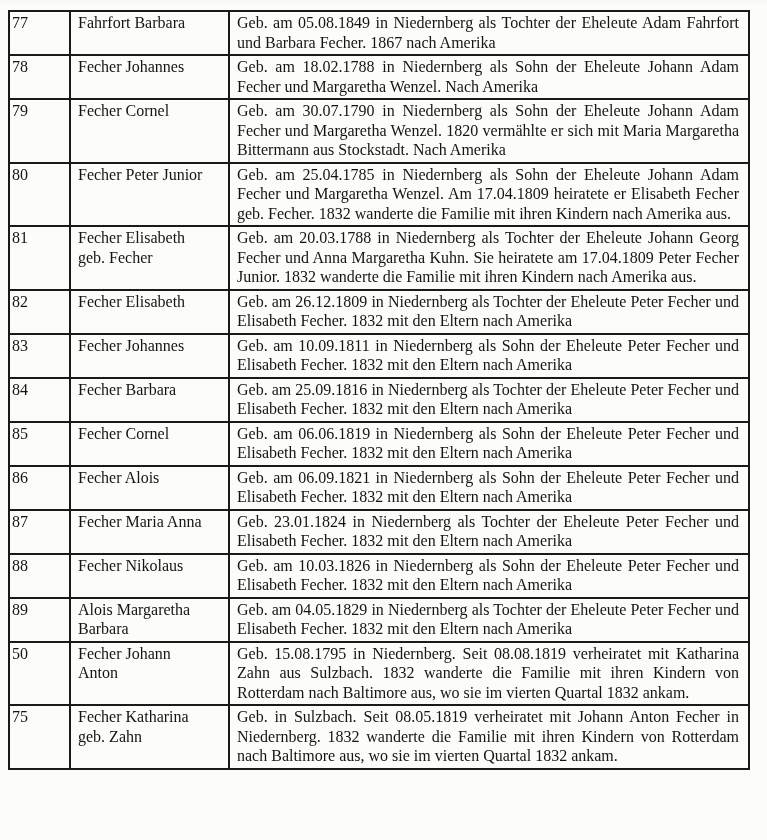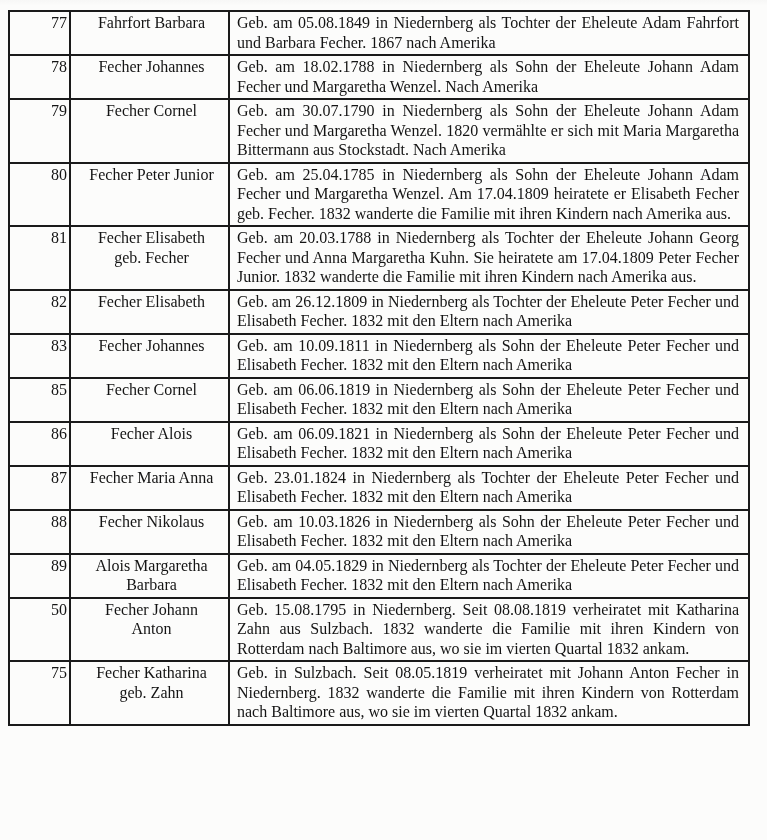--- a/index.html
+++ b/index.html
@@ -34,28 +34,27 @@
   }
   td {
     border: 2px solid #1a1a1a;
     vertical-align: top;
     font-size: 16px;
     line-height: 19.5px;
     color: #141414;
     overflow: hidden;
   }
   td.cell-num {
-    text-align: right;
+    text-align: left;
     padding: 1px 2px 2px 2px;
     margin-top: 44px;
   }
   td.cell-name {
     padding: 1px 3px 2px 7px;
     white-space: pre-line;
-    text-align: center;
   }
   td.cell-details {
     text-align: justify;
     padding: 1px 9px 2px 7px;
   }
   tr {
     
     box-shadow: 0 -1px 0 rgba(0,0,0,0.08);
   }
 </style>
@@ -100,20 +99,25 @@
     <td class="cell-num">82</td>
     <td class="cell-name">Fecher Elisabeth</td>
     <td class="cell-details">Geb. am 26.12.1809 in Niedernberg als Tochter der Eheleute Peter Fecher und Elisabeth Fecher. 1832 mit den Eltern nach Amerika</td>
   </tr>
         <tr class="doc-row">
     <td class="cell-num">83</td>
     <td class="cell-name">Fecher Johannes</td>
     <td class="cell-details">Geb. am 10.09.1811 in Niedernberg als Sohn der Eheleute Peter Fecher und Elisabeth Fecher. 1832 mit den Eltern nach Amerika</td>
   </tr>
         <tr class="doc-row">
+    <td class="cell-num">84</td>
+    <td class="cell-name">Fecher Barbara</td>
+    <td class="cell-details">Geb. am 25.09.1816 in Niedernberg als Tochter der Eheleute Peter Fecher und Elisabeth Fecher. 1832 mit den Eltern nach Amerika</td>
+  </tr>
+        <tr class="doc-row">
     <td class="cell-num">85</td>
     <td class="cell-name">Fecher Cornel</td>
     <td class="cell-details">Geb. am 06.06.1819 in Niedernberg als Sohn der Eheleute Peter Fecher und Elisabeth Fecher. 1832 mit den Eltern nach Amerika</td>
   </tr>
         <tr class="doc-row">
     <td class="cell-num">86</td>
     <td class="cell-name">Fecher Alois</td>
     <td class="cell-details">Geb. am 06.09.1821 in Niedernberg als Sohn der Eheleute Peter Fecher und Elisabeth Fecher. 1832 mit den Eltern nach Amerika</td>
   </tr>
         <tr class="doc-row">

